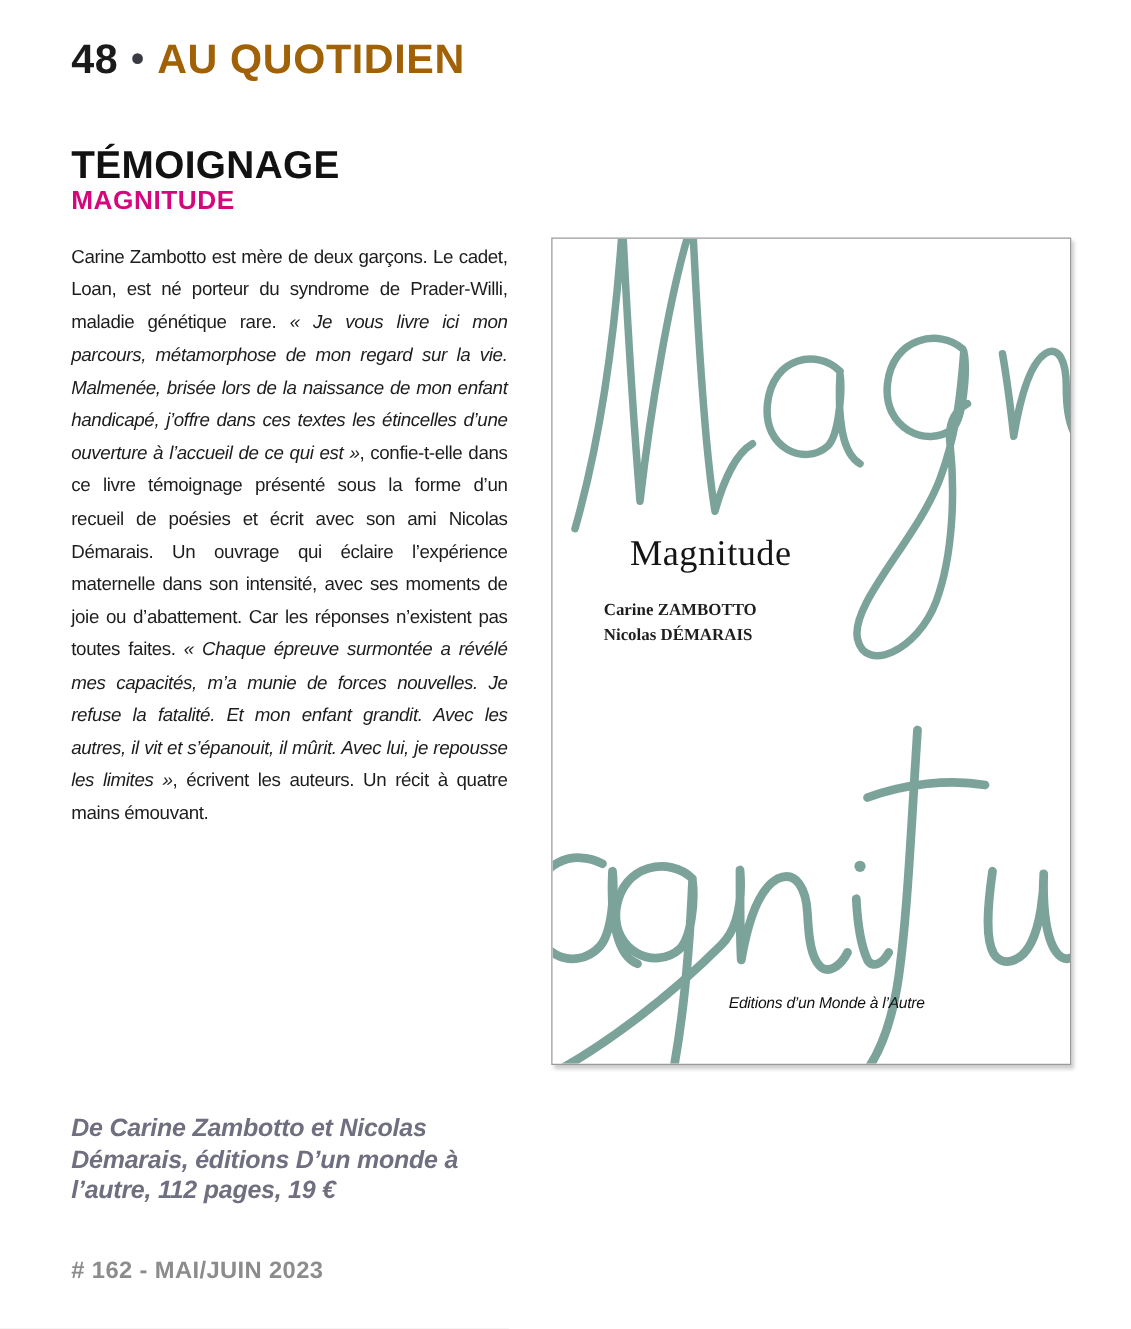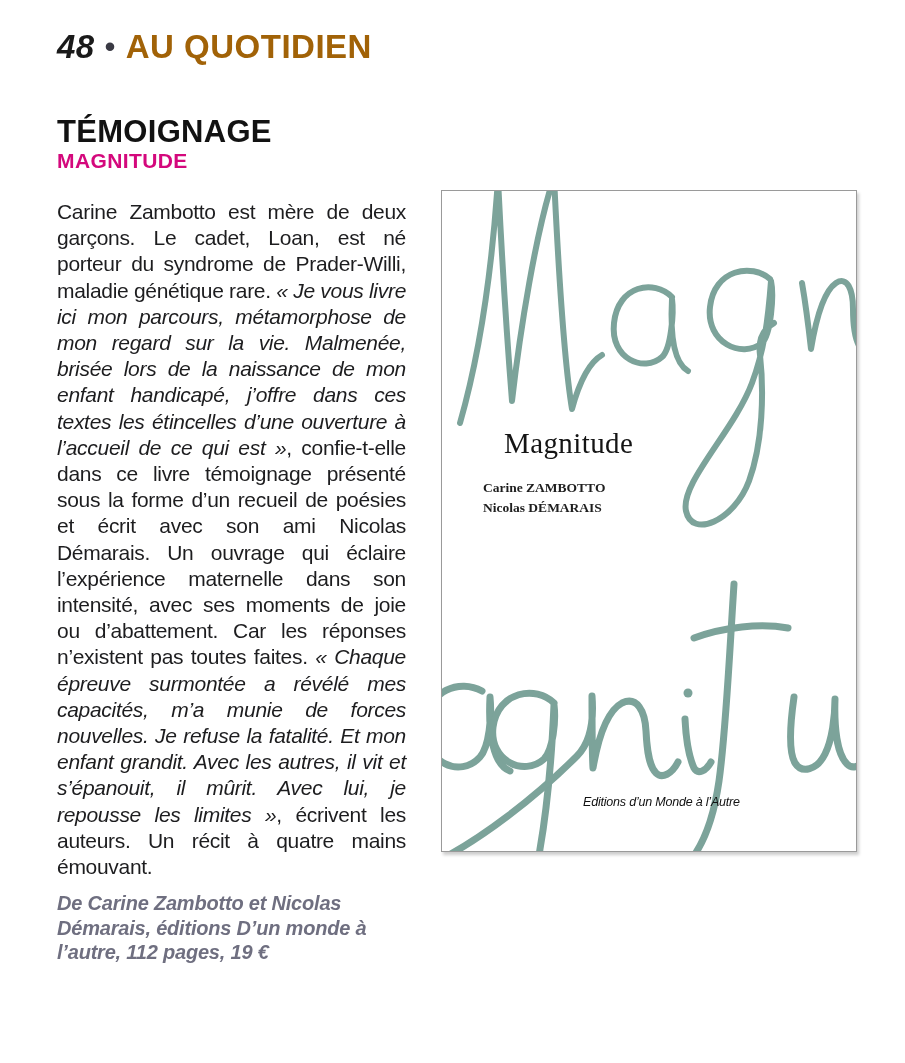--- a/index.html
+++ b/index.html
@@ -2,29 +2,29 @@
 <html lang="fr"><head>
 <meta charset="utf-8">
 <style>
   html,body{margin:0;padding:0;background:#e8e8e8;}
   #page{
     position:relative;width:905px;height:1063px;background:#ffffff;
     overflow:hidden;font-family:"Liberation Sans",sans-serif;
   }
   
   #hdr{position:absolute;left:57px;top:28px;font-weight:bold;font-size:33px;letter-spacing:.5px;white-space:nowrap;}
-  #hdr .num{color:#1a1a1a;font-style:italic;}
+  #hdr .num{color:#1a1a1a;}
   #hdr .dot{color:#3a3a44;margin:0 10px;font-size:30px;vertical-align:1px;}
   #hdr .sec{color:#a16207;}
   
   .kicker{position:absolute;left:57px;top:114px;font-weight:bold;font-size:31px;color:#121212;letter-spacing:.3px;}
   .subtitle{position:absolute;left:57px;top:149px;font-weight:bold;font-size:21px;color:#d4087c;letter-spacing:.4px;}
   .body-col{
     position:absolute;left:57px;top:178px;width:349px;
-    font-size:21px;line-height:26.2px;letter-spacing:-0.3px;color:#1d1d1f;
+    font-size:15px;line-height:26.2px;letter-spacing:-0.3px;color:#1d1d1f;
     text-align:justify;hyphens:auto;-webkit-hyphens:auto;
   }
   .body-col em{font-style:italic;}
   .credit{
     position:absolute;left:57px;top:891px;width:340px;
     font-size:20px;line-height:24.5px;font-weight:bold;font-style:italic;color:#6f6f80;letter-spacing:-0.2px;
   }
   .issue{
     position:absolute;left:57px;top:1006px;
     font-size:19px;font-weight:bold;color:#8c8c8c;letter-spacing:.3px;
@@ -101,14 +101,15 @@
       </g>
     </svg>
     <div class="cov-title">Magnitude</div>
     <div class="cov-authors">
       <div>Carine ZAMBOTTO</div>
       <div>Nicolas DÉMARAIS</div>
     </div>
     <div class="cov-pub">Editions d’un Monde à l’Autre</div>
   </div>
 
+  <div class="issue"># 162 - MAI/JUIN 2023</div>
 
 </div>
 
 </body></html>

